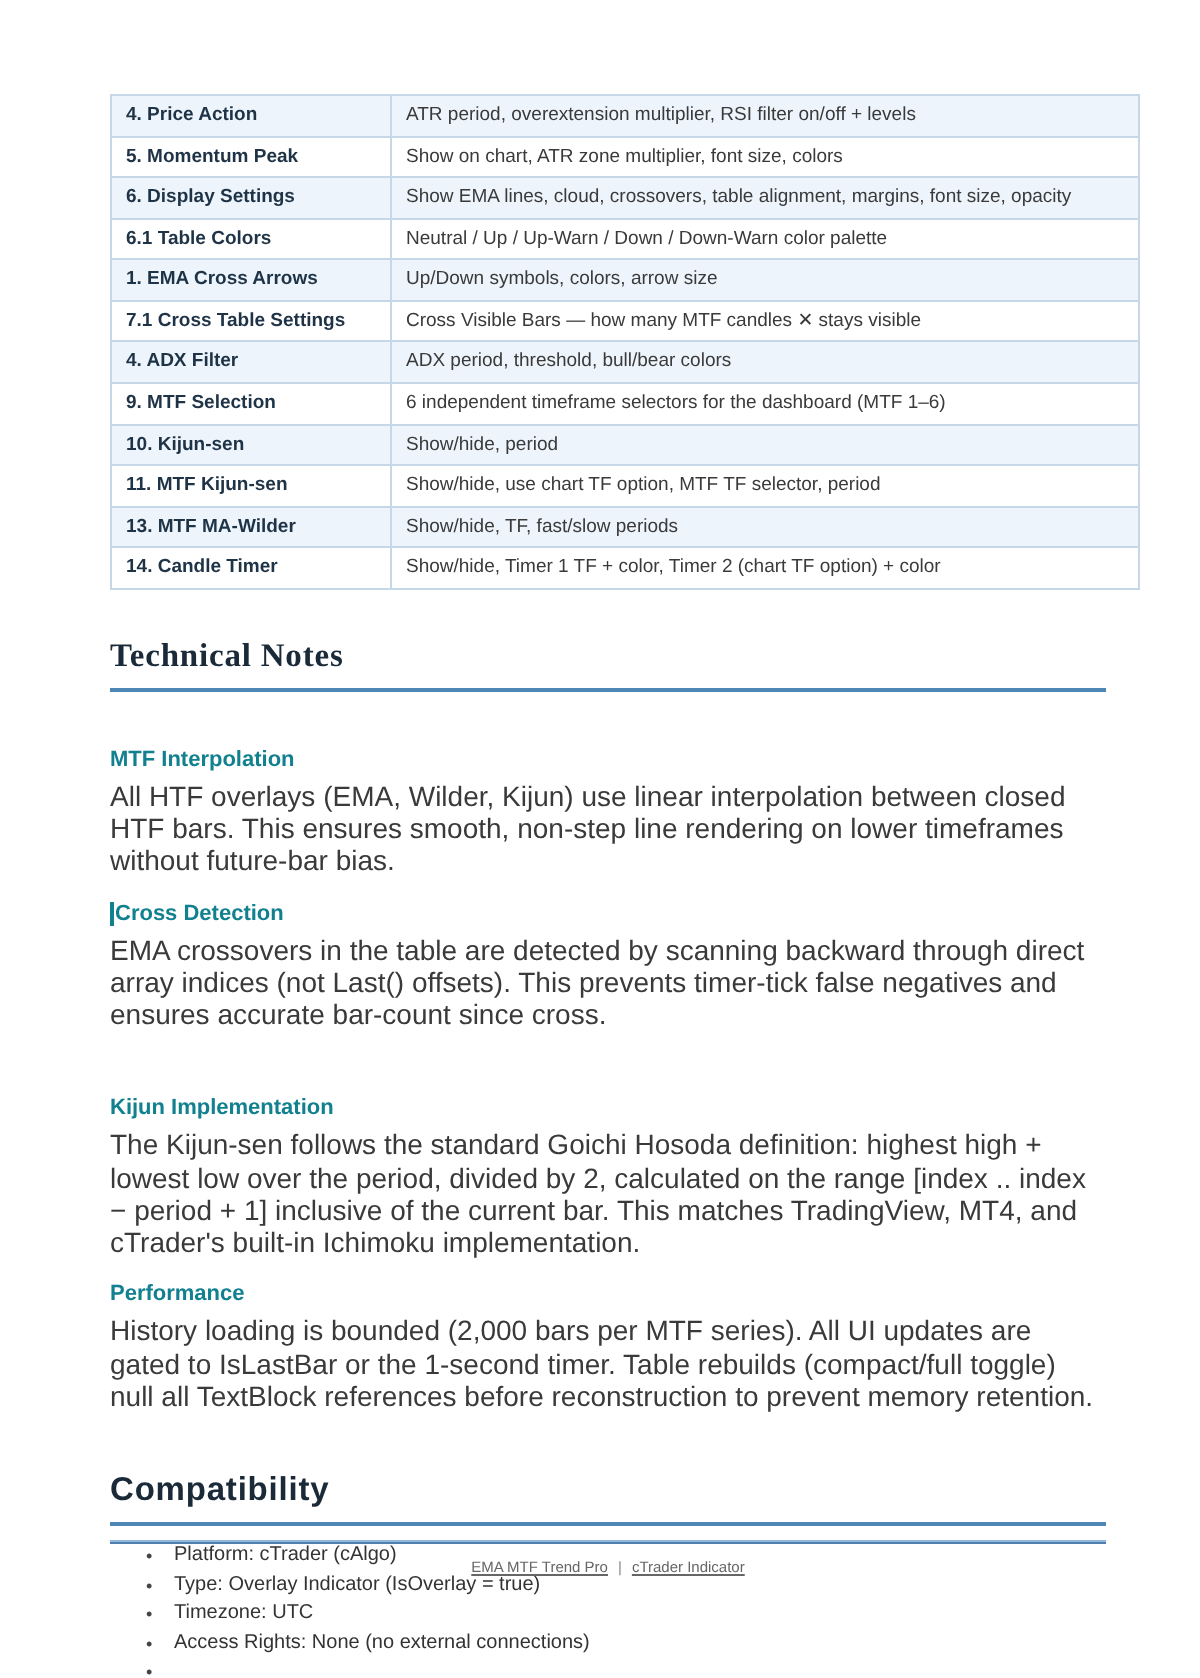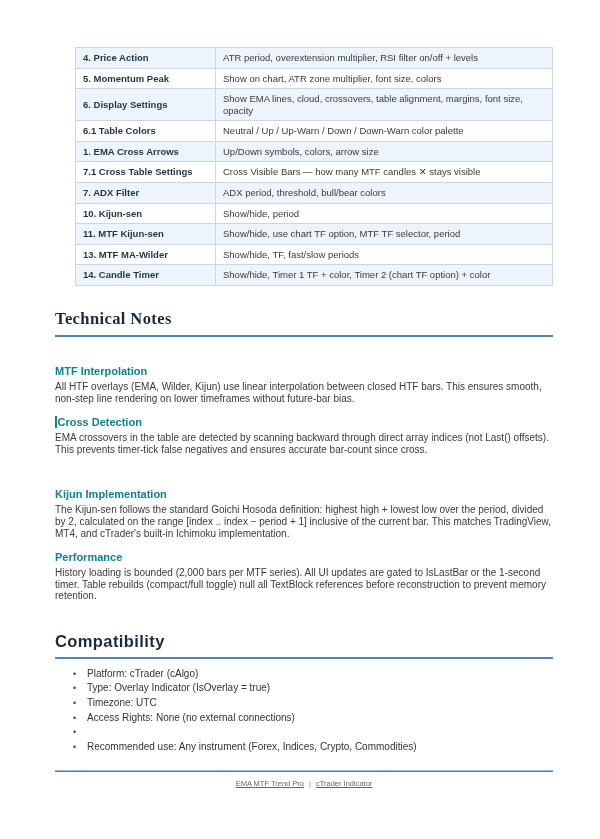--- a/index.html
+++ b/index.html
@@ -19,25 +19,24 @@
     font-family:"Liberation Sans","DejaVu Sans",sans-serif;
     color:var(--body-text);
     position:relative;
     overflow:hidden;
   }
   .page{position:absolute;inset:0;background:#fff;}
   .content{position:absolute;left:55px;top:47px;width:498px;}
 
   
   table.settings{
-    width:478px;
+    width:515px;
     border-collapse:collapse;
     font-size:9.5px;
     line-height:1.22;
-    margin-left:20px;
   }
   table.settings td{
     border:1px solid var(--table-border);
     padding:4px 8px 4px 7px;
     vertical-align:middle;
   }
   table.settings tr:nth-child(odd){background:var(--row-alt);}
   table.settings tr:nth-child(even){background:#ffffff;}
   td.c1{width:140px;font-weight:bold;color:#1f3347;}
   td.c2{color:var(--body-text);}
@@ -58,21 +57,21 @@
   .section h2{
     font-size:11px;
     font-weight:bold;
     color:var(--teal);
     margin-top:12px;
     margin-bottom:4px;
     display:flex;align-items:center;
   }
   .section.big-gap h2{margin-top:33px;}
   .section p{
-    font-size:10px;
+    font-size:14px;
     line-height:1.16;
     color:var(--body-text);
     max-width:498px;
   }
   .caret{
     display:inline-block;
     width:1.5px;height:12px;
     background:var(--teal);
     margin-right:1px;
   }
@@ -141,22 +140,26 @@
         </tr>
         <tr>
           <td class="c1">1. EMA Cross Arrows</td>
           <td class="c2">Up/Down symbols, colors, arrow size</td>
         </tr>
         <tr>
           <td class="c1">7.1 Cross Table Settings</td>
           <td class="c2">Cross Visible Bars — how many MTF candles ✕ stays visible</td>
         </tr>
         <tr>
-          <td class="c1">7. ADX Filter</td>
+          <td class="c1">4. ADX Filter</td>
           <td class="c2">ADX period, threshold, bull/bear colors</td>
+        </tr>
+        <tr>
+          <td class="c1">9. MTF Selection</td>
+          <td class="c2">6 independent timeframe selectors for the dashboard (MTF 1–6)</td>
         </tr>
         <tr>
           <td class="c1">10. Kijun-sen</td>
           <td class="c2">Show/hide, period</td>
         </tr>
         <tr>
           <td class="c1">11. MTF Kijun-sen</td>
           <td class="c2">Show/hide, use chart TF option, MTF TF selector, period</td>
         </tr>
         <tr>

